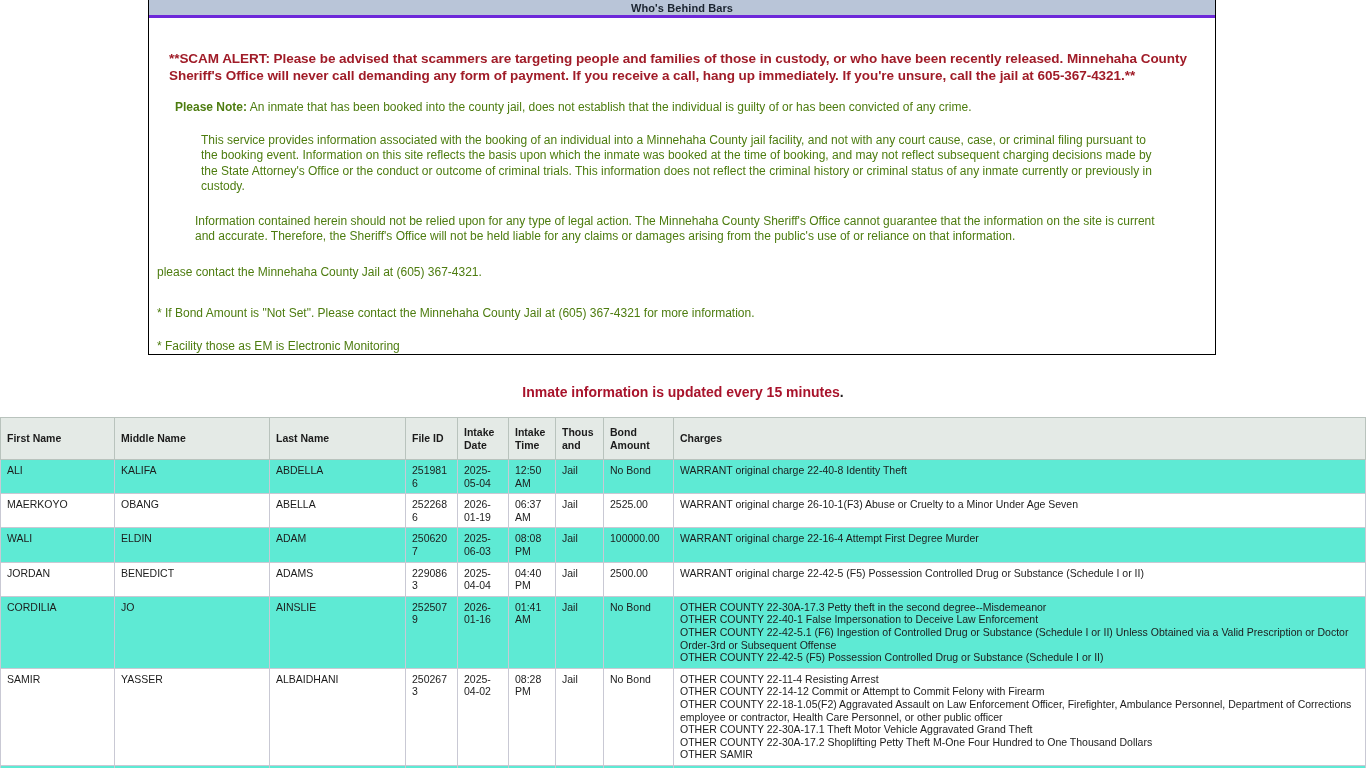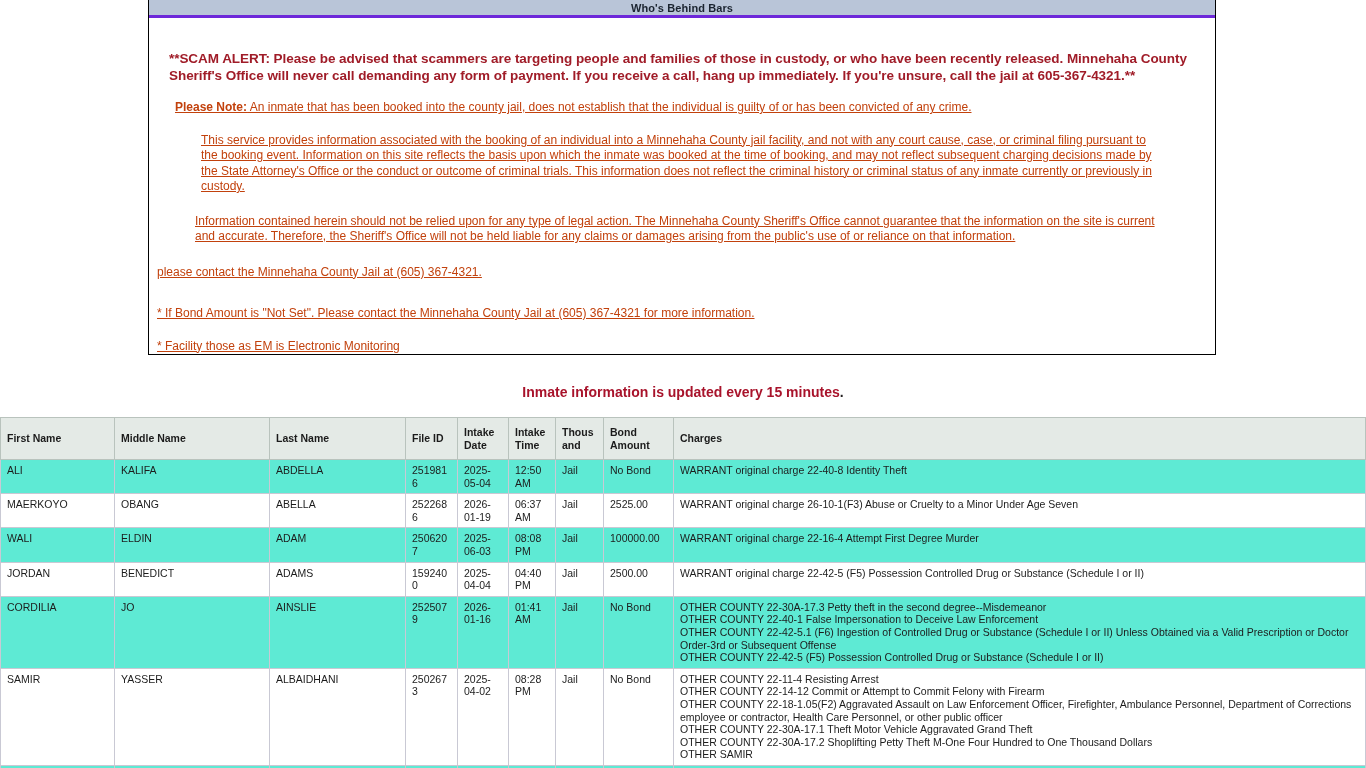--- a/index.html
+++ b/index.html
@@ -47,25 +47,24 @@
   .scam-alert {
     color: #a01c28;
     font-weight: bold;
     font-size: 13.5px;
     line-height: 17px;
     margin: 20px 12px 0 12px;
     letter-spacing: -0.05px;
   }
 
   .note-para {
-    color: #c2410c;
+    color: #4d7c0f;
     font-size: 12px;
     line-height: 15.5px;
     margin: 16px 18px 0 18px;
-    text-decoration: underline;
   }
   .note-para b { font-weight: bold; }
 
   .para-wide { margin: 17px 44px 0 44px; }
   .para-mid  { margin: 19px 38px 0 38px; }
   .para-contact { margin: 20px 0 0 0; }
   .para-bond { margin: 26px 0 0 0; }
   .para-em   { margin: 17px 0 0 0; }
 
   
@@ -226,21 +225,21 @@
         <td>Jail</td>
         <td>100000.00</td>
         <td>
           <span class="charge-line">WARRANT original charge 22-16-4 Attempt First Degree Murder</span>
         </td>
       </tr>
       <tr class="even">
         <td>JORDAN</td>
         <td>BENEDICT</td>
         <td>ADAMS</td>
-        <td>1592400</td>
+        <td>2290863</td>
         <td>2025-04-04</td>
         <td>04:40 PM</td>
         <td>Jail</td>
         <td>2500.00</td>
         <td>
           <span class="charge-line">WARRANT original charge 22-42-5 (F5) Possession Controlled Drug or Substance (Schedule I or II)</span>
         </td>
       </tr>
       <tr class="odd">
         <td>CORDILIA</td>

